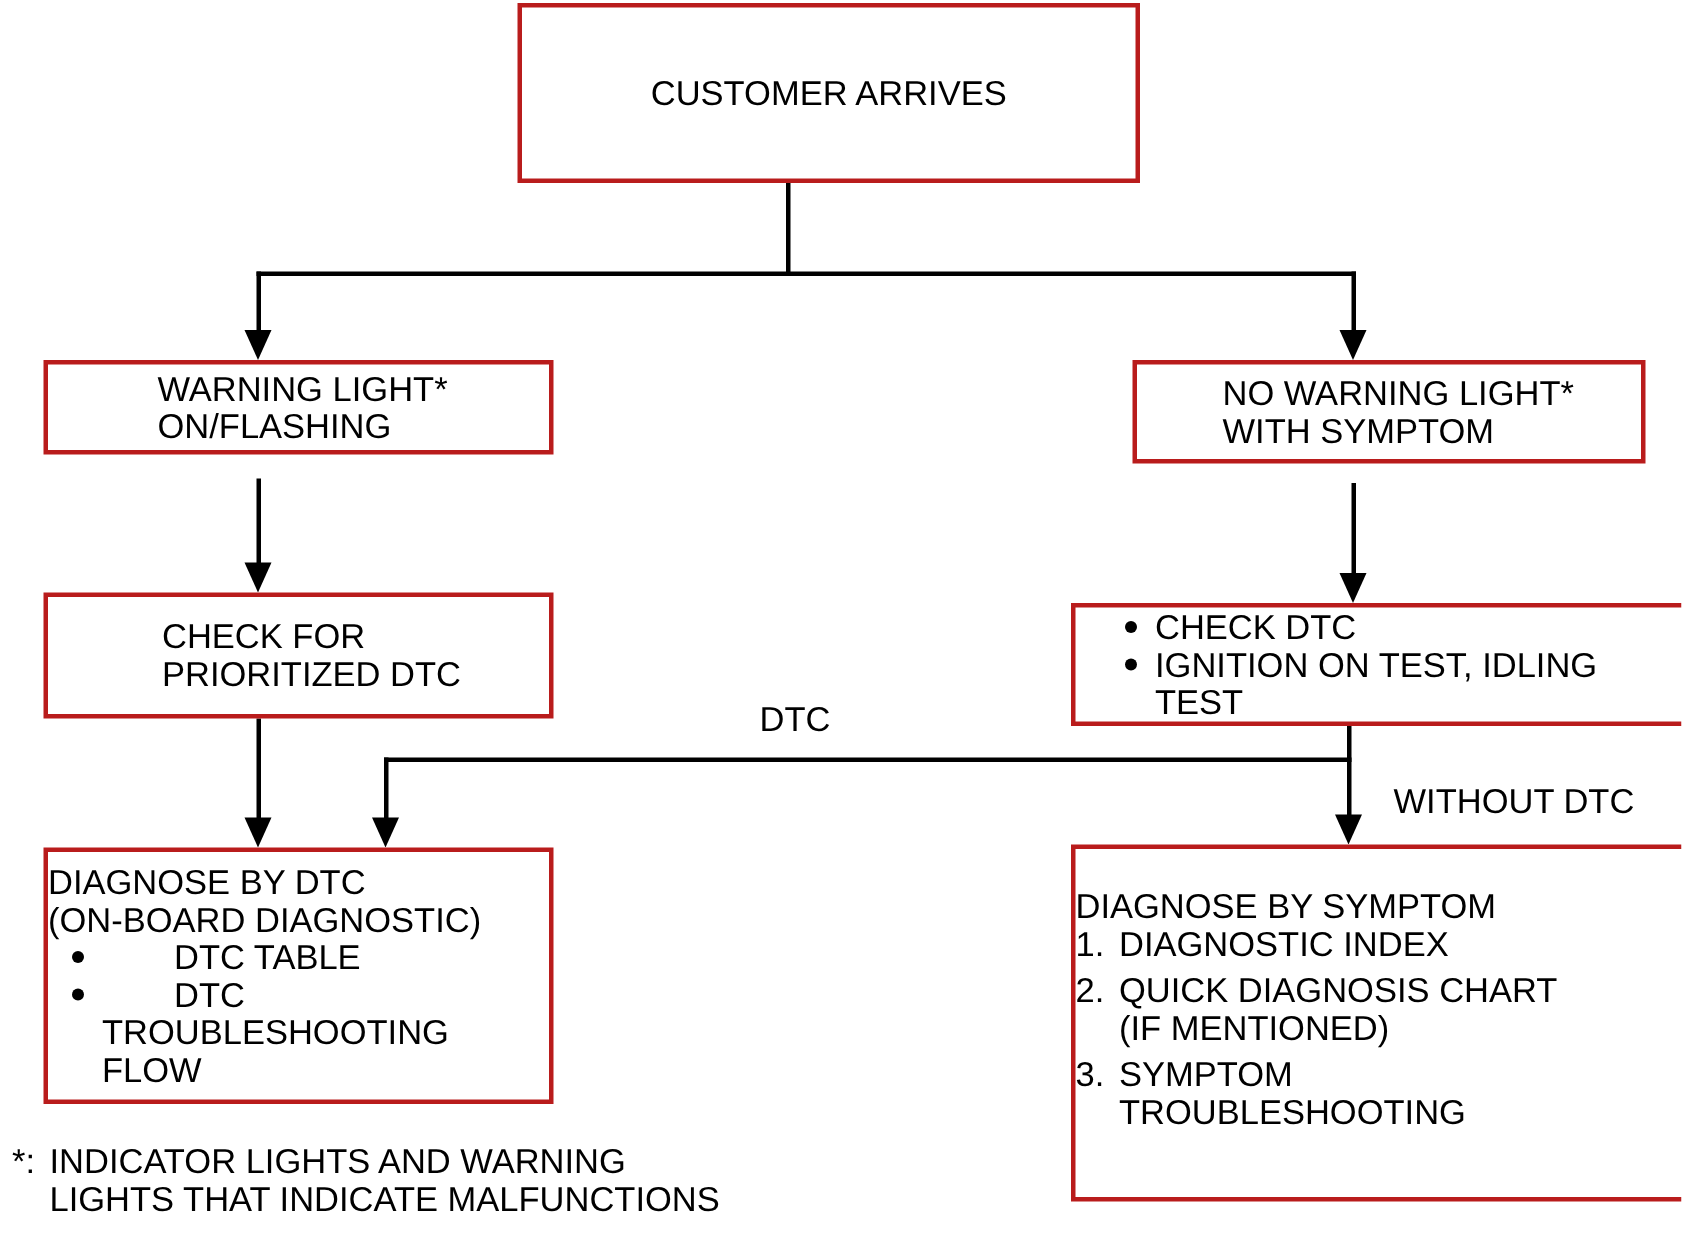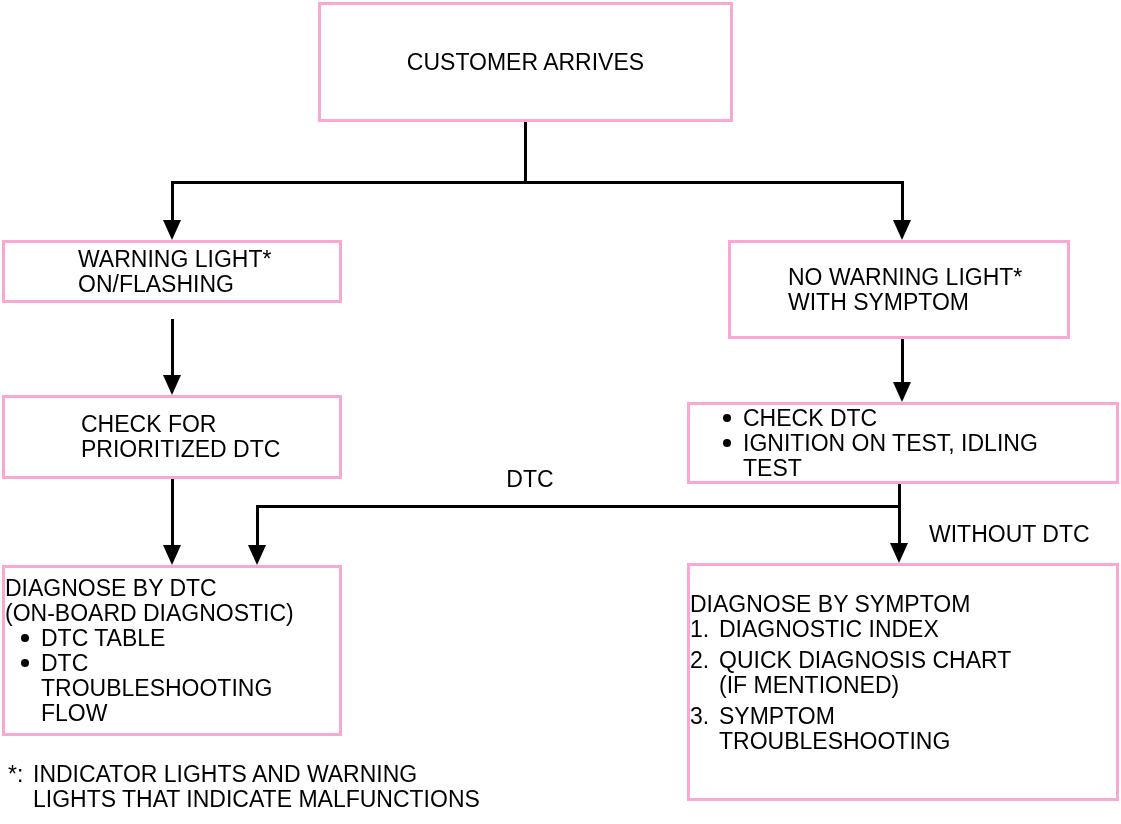--- a/index.html
+++ b/index.html
@@ -9,51 +9,52 @@
     height: 824px;
     background: #ffffff;
     font-family: "Liberation Sans", sans-serif;
     font-size: 23px;
     line-height: 25px;
     color: #000000;
     overflow: hidden;
   }
   .box {
     position: absolute;
-    border: 3px solid #f9a8d4;
+    border: 3px solid #b91c1c;
     background: #ffffff;
     box-sizing: border-box;
     display: flex;
     flex-direction: column;
     justify-content: center;
+    margin-left: 27px;
   }
   .vline, .hline { position: absolute; background: #000000; }
   .arrowhead {
     position: absolute;
     width: 0; height: 0;
     border-left: 9px solid transparent;
     border-right: 9px solid transparent;
     border-top: 20px solid #000000;
   }
   .edge-label { position: absolute; white-space: nowrap; }
   .brow { display: flex; align-items: center; }
   .dot { width: 8px; height: 8px; border-radius: 50%; background: #000000; flex: none; margin-right: 12px; }
   .cont-b { padding-left: 20px; }
   .numrow { display: flex; }
   .num { width: 29px; flex: none; }
   .gap { margin-top: 6px; }
 
   
   #n-customer { left: 318px; top: 2px; width: 415px; height: 120px; align-items: center; }
   #n-warning { left: 2px; top: 240px; width: 340px; height: 63px; padding-left: 73px; }
-  #n-nowarning { left: 728px; top: 240px; width: 342px; height: 99px; padding-left: 57px; }
+  #n-nowarning { left: 728px; top: 240px; width: 342px; height: 69px; padding-left: 57px; }
   #n-checkpri { left: 2px; top: 395px; width: 340px; height: 84px; padding-left: 76px; }
   #n-checkdtc { left: 687px; top: 402px; width: 432px; height: 82px; padding-left: 33px; }
   #n-diagdtc { left: 2px; top: 565px; width: 340px; height: 171px; }
-  #n-diagdtc .bullet-ind { margin-left: 16px; }
+  #n-diagdtc .bullet-ind { margin-left: 16px; gap: 48px; }
   #n-diagdtc .wrap-ind { margin-left: 36px; }
   #n-diagsym { left: 687px; top: 563px; width: 432px; height: 238px; padding-top: 26px; justify-content: flex-start; box-sizing: border-box; }
 
   
   #e-top-v      { left: 524px; top: 121px; width: 3px;  height: 62px; }
   #e-split-h    { left: 171px; top: 181px; width: 733px; height: 3px; }
   #e-left1-v    { left: 171px; top: 181px; width: 3px;  height: 41px; }
   #e-left1-a    { left: 163px; top: 220px; }
   #e-right1-v   { left: 901px; top: 181px; width: 3px;  height: 41px; }
   #e-right1-a   { left: 893px; top: 220px; }

